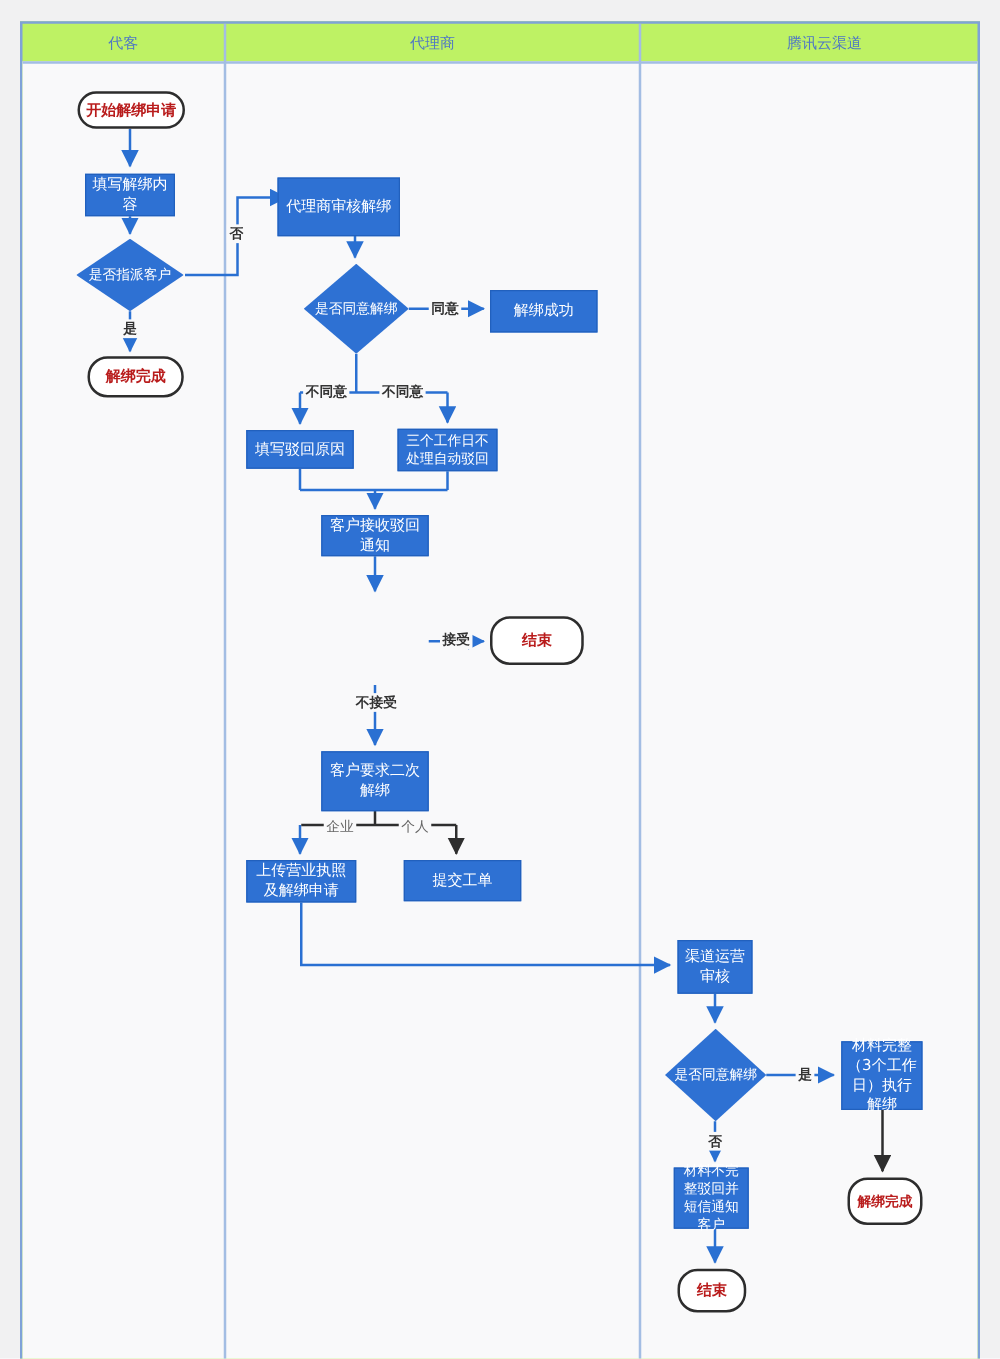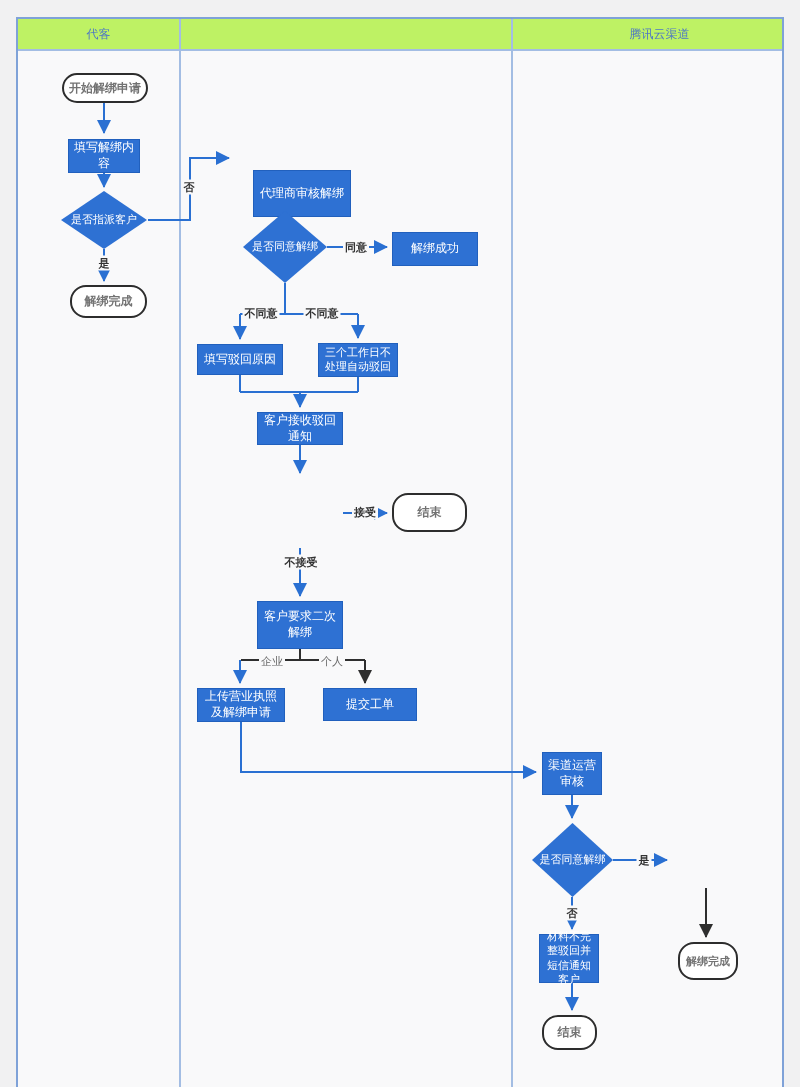--- a/index.html
+++ b/index.html
@@ -29,41 +29,42 @@
     background:#2e71d3;border:1px solid #2160bd;color:#ffffff;
     font-size:12px;line-height:1.3;padding:1px 2px;
   }
   .proc.small{font-size:11px;}
   .dia{
     background:#2e71d3;color:#ffffff;font-size:11px;line-height:1.2;
     clip-path:polygon(50% 0,100% 50%,50% 100%,0 50%);
   }
   .term{
     background:#ffffff;border:2px solid #2d2d2d;border-radius:16px;
-    color:#737373;font-size:12px;font-weight:600;
+    color:#b91c1c;font-size:12px;font-weight:600;
   }
   .term.small{font-size:11px;}
   .edge-label{
     position:absolute;transform:translate(-50%,-50%);
     background:#f9f9fa;padding:0 2px;white-space:nowrap;
     font-size:11px;font-weight:600;color:#333;
   }
   .edge-label.gray{color:#666;font-weight:400;}
   svg.wires{position:absolute;left:0;top:0;pointer-events:none;}
 </style>
 </head>
 <body>
 
 <div class="canvas">
 
   <div class="table">
     <div class="lane-body"></div>
     <div class="lane-divider" style="left:161px;"></div>
     <div class="lane-divider" style="left:493px;"></div>
     <div class="lane-title" style="left:0;width:161px;">代客</div>
+    <div class="lane-title" style="left:163px;width:330px;">代理商</div>
     <div class="lane-title" style="left:507px;width:269px;">腾讯云渠道</div>
   </div>
 
   <svg class="wires" width="800" height="1087">
     <defs>
       <marker id="ab" markerWidth="8" markerHeight="8" refX="6.5" refY="3.5" orient="auto">
         <path d="M0,0 L7,3.5 L0,7 Z" fill="#2a70d2"></path>
       </marker>
       <marker id="ak" markerWidth="8" markerHeight="8" refX="6.5" refY="3.5" orient="auto">
         <path d="M0,0 L7,3.5 L0,7 Z" fill="#2e2e2e"></path>
@@ -95,33 +96,34 @@
       <path d="M365,660 V683" marker-end="url(#ak)"></path>
       <path d="M706,888 V937" marker-end="url(#ak)"></path>
     </g>
   </svg>
 
   <div class="node term" style="left:62px;top:73px;width:86px;height:30px;">开始解绑申请</div>
   <div class="node proc" style="left:68px;top:139px;width:72px;height:34px;">填写解绑内容</div>
   <div class="node dia" style="left:61px;top:191px;width:86px;height:58px;">是否指派客户</div>
   <div class="node term" style="left:70px;top:285px;width:77px;height:33px;">解绑完成</div>
 
-  <div class="node proc" style="left:253px;top:142px;width:98px;height:47px;margin-top:28px;">代理商审核解绑</div>
+  <div class="node proc" style="left:222px;top:142px;width:98px;height:47px;">代理商审核解绑</div>
   <div class="node dia" style="left:243px;top:211px;width:84px;height:72px;">是否同意解绑</div>
   <div class="node proc" style="left:392px;top:232px;width:86px;height:34px;">解绑成功</div>
   <div class="node proc" style="left:197px;top:344px;width:86px;height:31px;">填写驳回原因</div>
   <div class="node proc small" style="left:318px;top:343px;width:80px;height:34px;">三个工作日不处理自动驳回</div>
   <div class="node proc" style="left:257px;top:412px;width:86px;height:33px;">客户接收驳回通知</div>
   <div class="node term" style="left:392px;top:493px;width:75px;height:39px;">结束</div>
   <div class="node proc" style="left:257px;top:601px;width:86px;height:48px;">客户要求二次解绑</div>
   <div class="node proc" style="left:197px;top:688px;width:88px;height:34px;">上传营业执照及解绑申请</div>
   <div class="node proc" style="left:323px;top:688px;width:94px;height:33px;">提交工单</div>
 
   <div class="node proc" style="left:542px;top:752px;width:60px;height:43px;padding:2px 4px;">渠道运营审核</div>
   <div class="node dia" style="left:532px;top:823px;width:81px;height:74px;">是否同意解绑</div>
+  <div class="node proc" style="left:673px;top:833px;width:65px;height:55px;">材料完整（3个工作日）执行解绑</div>
   <div class="node term small" style="left:678px;top:942px;width:60px;height:38px;">解绑完成</div>
   <div class="node proc small" style="left:539px;top:934px;width:60px;height:49px;">材料不完整驳回并短信通知客户</div>
   <div class="node term" style="left:542px;top:1015px;width:55px;height:35px;">结束</div>
 
   <span class="edge-label" style="left:189px;top:187px;">否</span>
   <span class="edge-label" style="left:104px;top:263px;">是</span>
   <span class="edge-label" style="left:356px;top:247px;">同意</span>
   <span class="edge-label" style="left:261px;top:313px;">不同意</span>
   <span class="edge-label" style="left:322px;top:313px;">不同意</span>
   <span class="edge-label" style="left:365px;top:512px;">接受</span>

